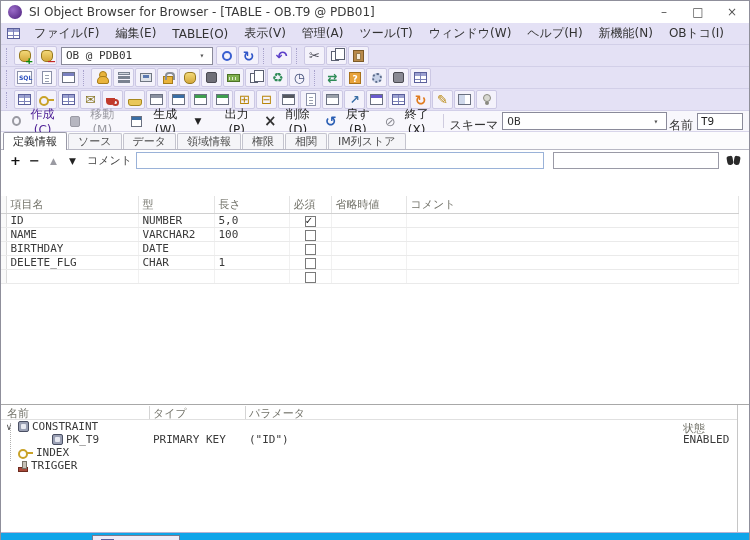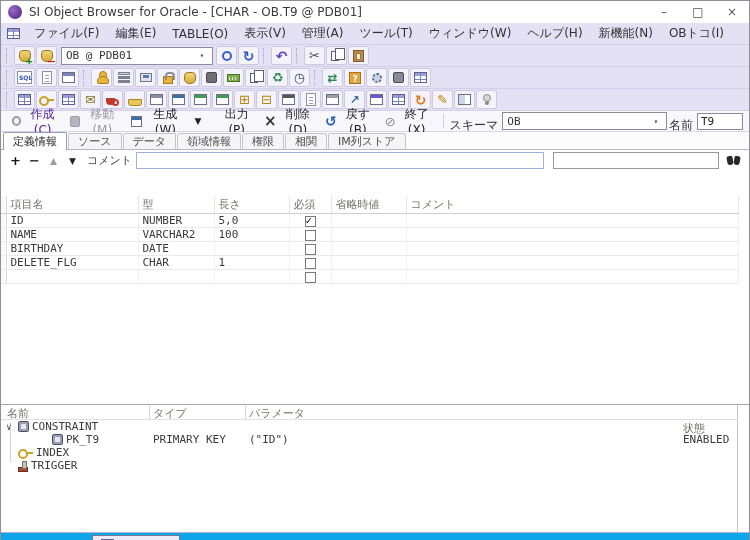--- a/index.html
+++ b/index.html
@@ -135,21 +135,21 @@
   .statusbar .ssep { position:absolute; top:2px; bottom:2px; width:1px; background:#e0dfdf; }
   .resize-grip { position:absolute; right:1px; bottom:1px; width:10px; height:10px; background:repeating-linear-gradient(135deg,transparent 0 2px,#b0afaf 2px 3px); clip-path:polygon(100% 0,100% 100%,0 100%); }
 </style>
 </head>
 <body>
 
 <div class="window">
 
   <div class="titlebar">
     <span class="app-logo"></span>
-    <span class="title-text">SI Object Browser for Oracle - [CHAR - OB.T9 @ PDB01]</span>
+    <span class="title-text">SI Object Browser for Browser - [TABLE - OB.T9 @ PDB01]</span>
     <span class="win-ctrls">
       <span class="win-ctrl">–</span>
       <span class="win-ctrl">□</span>
       <span class="win-ctrl">×</span>
     </span>
   </div>
 
   <div class="menubar">
     <span class="gl g-grid mdi-sys"></span>
 

